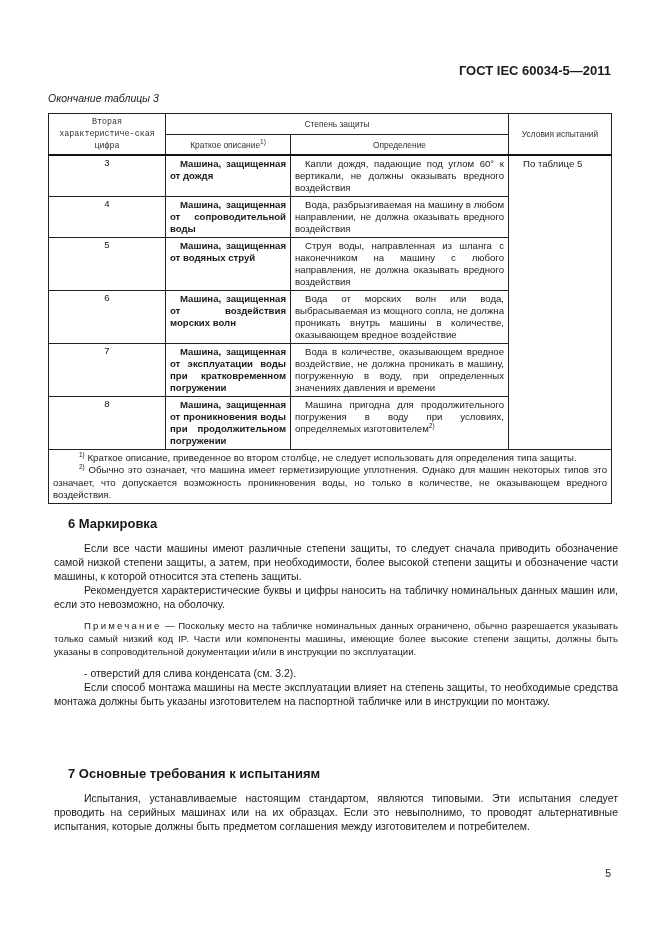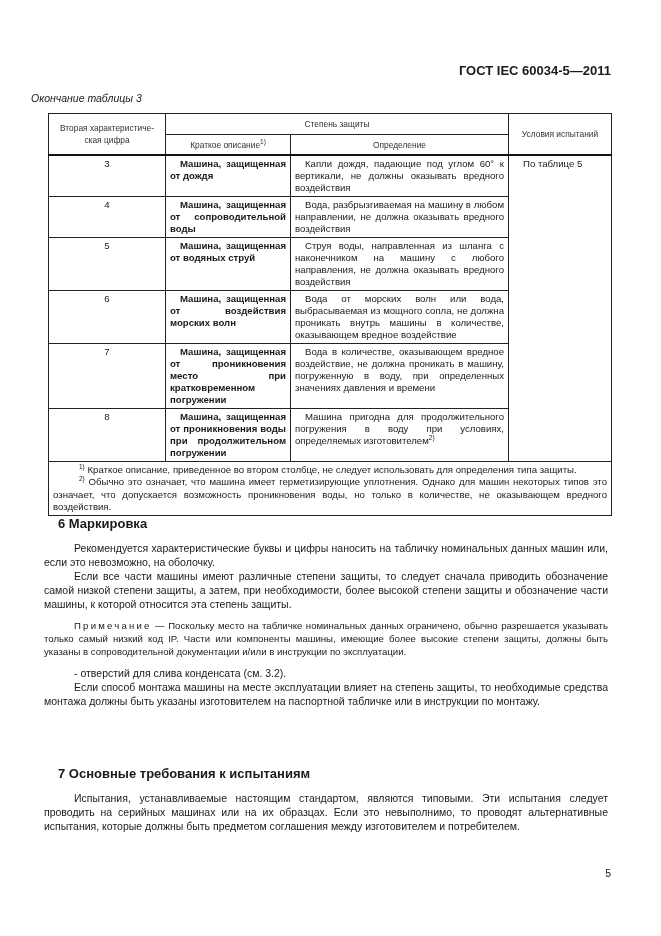--- a/index.html
+++ b/index.html
@@ -1,36 +1,36 @@
 <!DOCTYPE html>
 <html><head>
 <meta charset="utf-8">
 <style>
   html, body { margin: 0; padding: 0; background: #ffffff; }
   body { width: 661px; height: 936px; position: relative; overflow: hidden;
          font-family: "Liberation Sans", sans-serif; color: #1a1a1a; }
   .std-code { position: absolute; top: 63px; right: 50px; font-weight: bold; font-size: 13px; }
-  .caption { position: absolute; top: 92px; left: 31px; font-style: italic; font-size: 10.5px; }
+  .caption { position: absolute; top: 92px; left: 48px; font-style: italic; font-size: 10.5px; }
   table.t3 { position: absolute; top: 113px; left: 48px; width: 564px; border-collapse: collapse;
              font-size: 9.6px; line-height: 12px; }
   table.t3 td, table.t3 th { border: 1px solid #222; vertical-align: top; padding: 2px 4px; }
   table.t3 th { font-weight: normal; font-size: 8.4px; text-align: center; vertical-align: middle; color: #333; }
   table.t3 thead tr.h1 th { height: 16px; }
   table.t3 thead tr.h2 th { height: 15px; }
   table.t3 thead { border-bottom: 2px solid #111; }
   table.t3 { border: 1.3px solid #111; }
-  .c-num { width: 108px; text-align: center; }
+  .c-num { width: 108px; text-align: center; font-family: Liberation Mono, monospace; }
   .c-short { width: 116px; text-align: justify; font-weight: bold; }
   .c-def { width: 209px; text-align: justify; }
   .c-cond { text-align: justify; }
   .ind { text-indent: 10px; display: block; }
   td.notes { font-size: 9.6px; line-height: 12.3px; padding: 4px 5px 5px 5px; text-align: justify; }
   td.notes p { margin: 0; text-indent: 26px; }
   sup { font-size: 6.5px; vertical-align: super; line-height: 0; }
-  .sec { position: absolute; left: 44px; width: 564px; font-size: 10.5px; line-height: 14px; text-align: justify; }
+  .sec { position: absolute; left: 54px; width: 564px; font-size: 10.5px; line-height: 14px; text-align: justify; }
   .sec h2 { margin: 0 0 10px 0; padding-left: 14px; font-size: 13px; font-weight: bold; }
   .sec p { margin: 0; text-indent: 30px; }
   .sec p.note { font-size: 9.6px; line-height: 13px; margin: 8px 0 8px 0; }
   .spaced { letter-spacing: 2.2px; }
   .sec p.li { text-indent: 0; padding-left: 30px; }
   .page-num { position: absolute; top: 867px; right: 50px; font-size: 10.5px; }
 </style>
 </head>
 <body>
 
@@ -85,21 +85,21 @@
       <td class="c-short">
           <span class="ind">Машина, защищенная от воздействия морских волн</span>
         </td>
       <td class="c-def">
           <span class="ind">Вода от морских волн или вода, выбрасываемая из мощного сопла, не должна проникать внутрь машины в количестве, оказывающем вредное воздействие</span>
         </td>
     </tr>
     <tr>
       <td class="c-num">7</td>
       <td class="c-short">
-          <span class="ind">Машина, защищенная от проникновения место при кратковременном погружении</span>
+          <span class="ind">Машина, защищенная от эксплуатации воды при кратковременном погружении</span>
         </td>
       <td class="c-def">
           <span class="ind">Вода в количестве, оказывающем вредное воздействие, не должна проникать в машину, погруженную в воду, при определенных значениях давления и времени</span>
         </td>
     </tr>
     <tr>
       <td class="c-num">8</td>
       <td class="c-short">
           <span class="ind">Машина, защищенная от проникновения воды при продолжительном погружении</span>
         </td>
@@ -111,22 +111,22 @@
       <td colspan="4" class="notes">
         <p><sup>1)</sup> <span>Краткое описание, приведенное во втором столбце, не следует использовать для определения типа защиты.</span></p>
         <p><sup>2)</sup> <span>Обычно это означает, что машина имеет герметизирующие уплотнения. Однако для машин некоторых типов это означает, что допускается возможность проникновения воды, но только в количестве, не оказывающем вредного воздействия.</span></p>
       </td>
     </tr>
   </tbody>
 </table>
 
 <div class="sec" style="top:517px;">
   <h2>6  Маркировка</h2>
+  <p>Если все части машины имеют различные степени защиты, то следует сначала приводить обозначение самой низкой степени защиты, а затем, при необходимости, более высокой степени защиты и обозначение части машины, к которой относится эта степень защиты.</p>
   <p>Рекомендуется характеристические буквы и цифры наносить на табличку номинальных данных машин или, если это невозможно, на оболочку.</p>
-  <p>Если все части машины имеют различные степени защиты, то следует сначала приводить обозначение самой низкой степени защиты, а затем, при необходимости, более высокой степени защиты и обозначение части машины, к которой относится эта степень защиты.</p>
   <p class="note"><span class="spaced">Примечание</span><span> — Поскольку место на табличке номинальных данных ограничено, обычно разрешается указывать только самый низкий код IP. Части или компоненты машины, имеющие более высокие степени защиты, должны быть указаны в сопроводительной документации и/или в инструкции по эксплуатации.</span></p>
   <p class="li">- отверстий для слива конденсата (см. 3.2).</p>
   <p>Если способ монтажа машины на месте эксплуатации влияет на степень защиты, то необходимые средства монтажа должны быть указаны изготовителем на паспортной табличке или в инструкции по монтажу.</p>
 </div>
 
 <div class="sec" style="top:767px;">
   <h2>7  Основные требования к испытаниям</h2>
   <p>Испытания, устанавливаемые настоящим стандартом, являются типовыми. Эти испытания следует проводить на серийных машинах или на их образцах. Если это невыполнимо, то проводят альтернативные испытания, которые должны быть предметом соглашения между изготовителем и потребителем.</p>
 </div>
 

